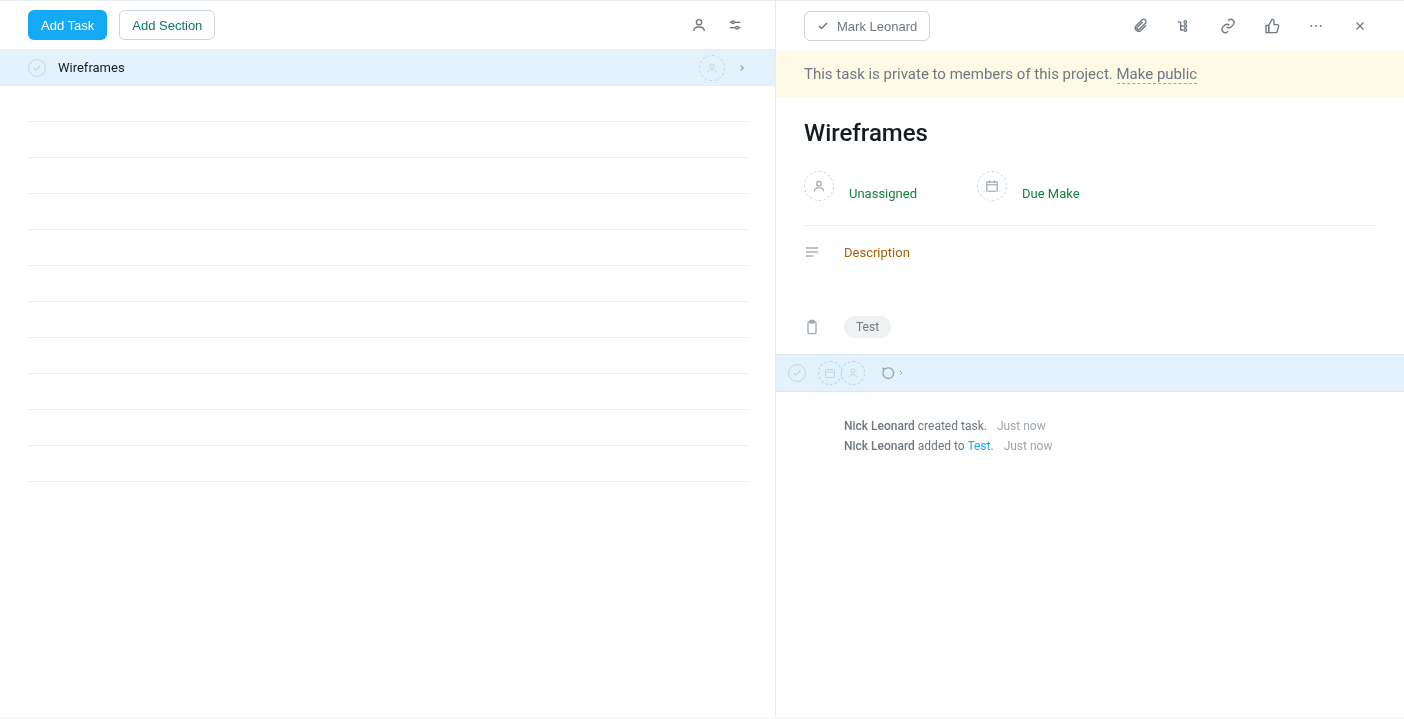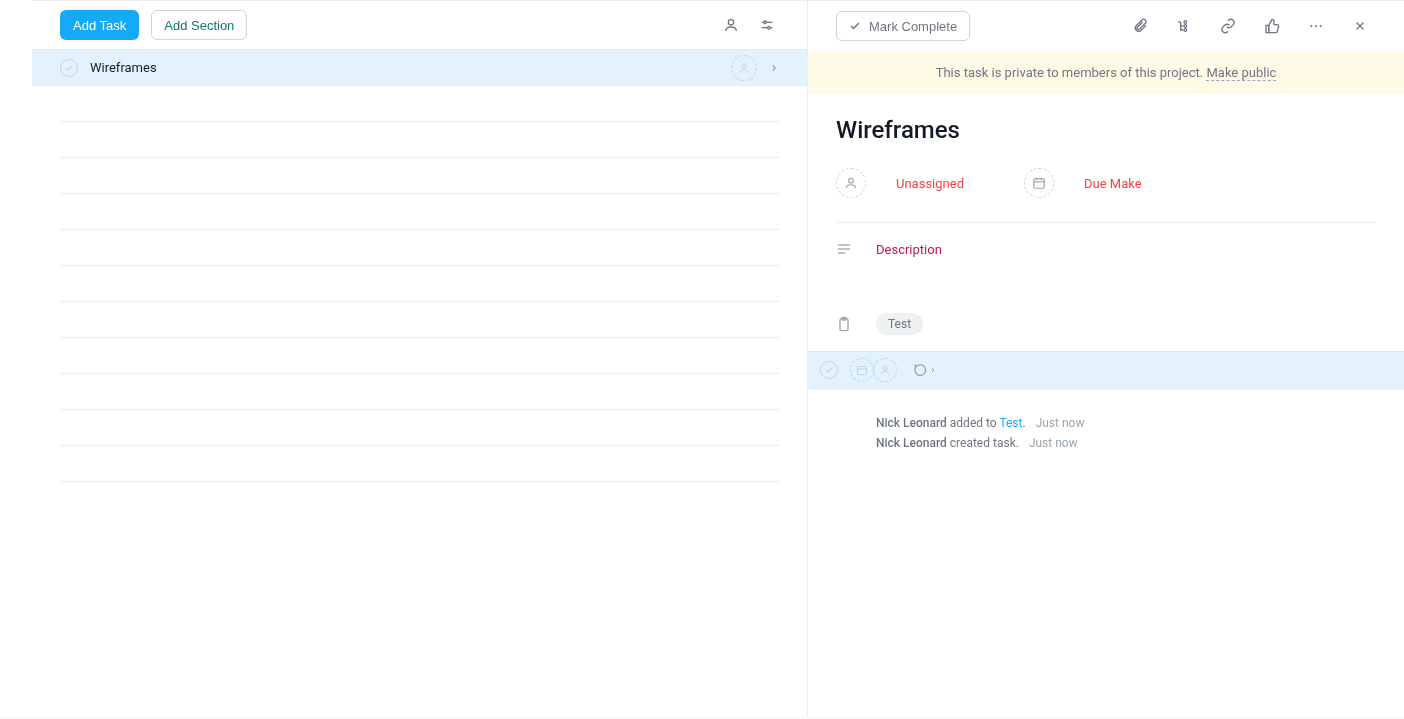--- a/index.html
+++ b/index.html
@@ -8,21 +8,20 @@
     background: #f6f8f9;
     color: #151b26;
     font-size: 13px;
     overflow: hidden;
   }
   .app {
     display: flex;
     width: 1404px;
     height: 717px;
     background: #fff;
-    padding-left: 32px;
   }
   
   .left-panel {
     width: 776px;
     border-right: 1px solid #e8ecee;
     display: flex;
     flex-direction: column;
   }
   .left-toolbar {
     height: 50px;
@@ -136,23 +135,22 @@
     height: 32px;
     display: flex;
     align-items: center;
     justify-content: center;
     color: #6f7782;
     cursor: pointer;
   }
   .privacy-banner {
     background: #fffae5;
     padding: 14px 28px;
-    font-size: 13px;
-    color: #6f7782;
-    text-align: center;
+    font-size: 15px;
+    color: #6f7782;
   }
   .privacy-banner .make-public {
     border-bottom: 1px dashed #9ca6af;
     cursor: pointer;
   }
   .detail-body {
     padding: 0 28px;
   }
   .task-title {
     font-size: 24px;
@@ -162,42 +160,42 @@
   }
   .meta-row {
     display: flex;
     gap: 60px;
     margin-top: 24px;
     padding-bottom: 24px;
     border-bottom: 1px solid #e8ecee;
   }
   .meta-item {
     display: flex;
-    align-items: center;
-    gap: 30px;
-    color: #ef4444;
+    align-items: flex-end;
+    gap: 15px;
+    color: #15803d;
     cursor: pointer;
   }
   .meta-circle {
     width: 30px;
     height: 30px;
     border: 1px dashed #cbd4db;
     border-radius: 50%;
     display: flex;
     align-items: center;
     justify-content: center;
     color: #9ca6af;
   }
   .meta-circle svg { width: 14px; height: 14px; }
   .desc-row {
     display: flex;
     align-items: center;
     gap: 24px;
     margin-top: 18px;
-    color: #be185d;
+    color: #a16207;
   }
   .desc-row .desc-icon { width: 16px; color: #9ca6af; }
   .tag-row {
     display: flex;
     align-items: center;
     gap: 24px;
     margin-top: 56px;
   }
   .clipboard-icon { color: #9ca6af; width:16px; }
   .tag-pill {
@@ -298,21 +296,21 @@
       <div class="task-row blank"></div>
     </div>
   </div>
 
   <div class="right-panel">
     <div class="right-toolbar">
       <button class="btn btn-complete">
         <svg viewBox="0 0 24 24" fill="none" stroke="currentColor" stroke-width="3">
             <polyline points="20 6 9 17 4 12"></polyline>
           </svg>
-        <span>Mark Complete</span>
+        <span>Mark Leonard</span>
       </button>
       <div class="right-toolbar-spacer"></div>
       <div class="toolbar-icon">
         <svg width="16" height="16" viewBox="0 0 24 24" fill="none" stroke="currentColor" stroke-width="2">
             <path d="M21 11l-8 8a5 5 0 0 1-7-7l9-9a3.5 3.5 0 0 1 5 5l-9 9a2 2 0 0 1-3-3l8-8"></path>
           </svg>
       </div>
       <div class="toolbar-icon">
         <svg width="16" height="16" viewBox="0 0 24 24" fill="none" stroke="currentColor" stroke-width="2">
             <path d="M3 6h4"></path>
@@ -427,21 +425,21 @@
               </svg>
             <svg width="8" height="8" viewBox="0 0 24 24" fill="none" stroke="currentColor" stroke-width="3">
                 <polyline points="9 18 15 12 9 6"></polyline>
               </svg>
           </div>
         </div>
       </div>
 
       <div class="activity">
         <div>
+          <span class="actor">Nick Leonard</span><span> created task.</span><span class="time">Just now</span>
+        </div>
+        <div>
           <span class="actor">Nick Leonard</span><span> added to </span><span class="proj-link">Test</span><span>.</span><span class="time">Just now</span>
-        </div>
-        <div>
-          <span class="actor">Nick Leonard</span><span> created task.</span><span class="time">Just now</span>
         </div>
       </div>
     </div>
   </div>
 </div>
 
 </body></html>

